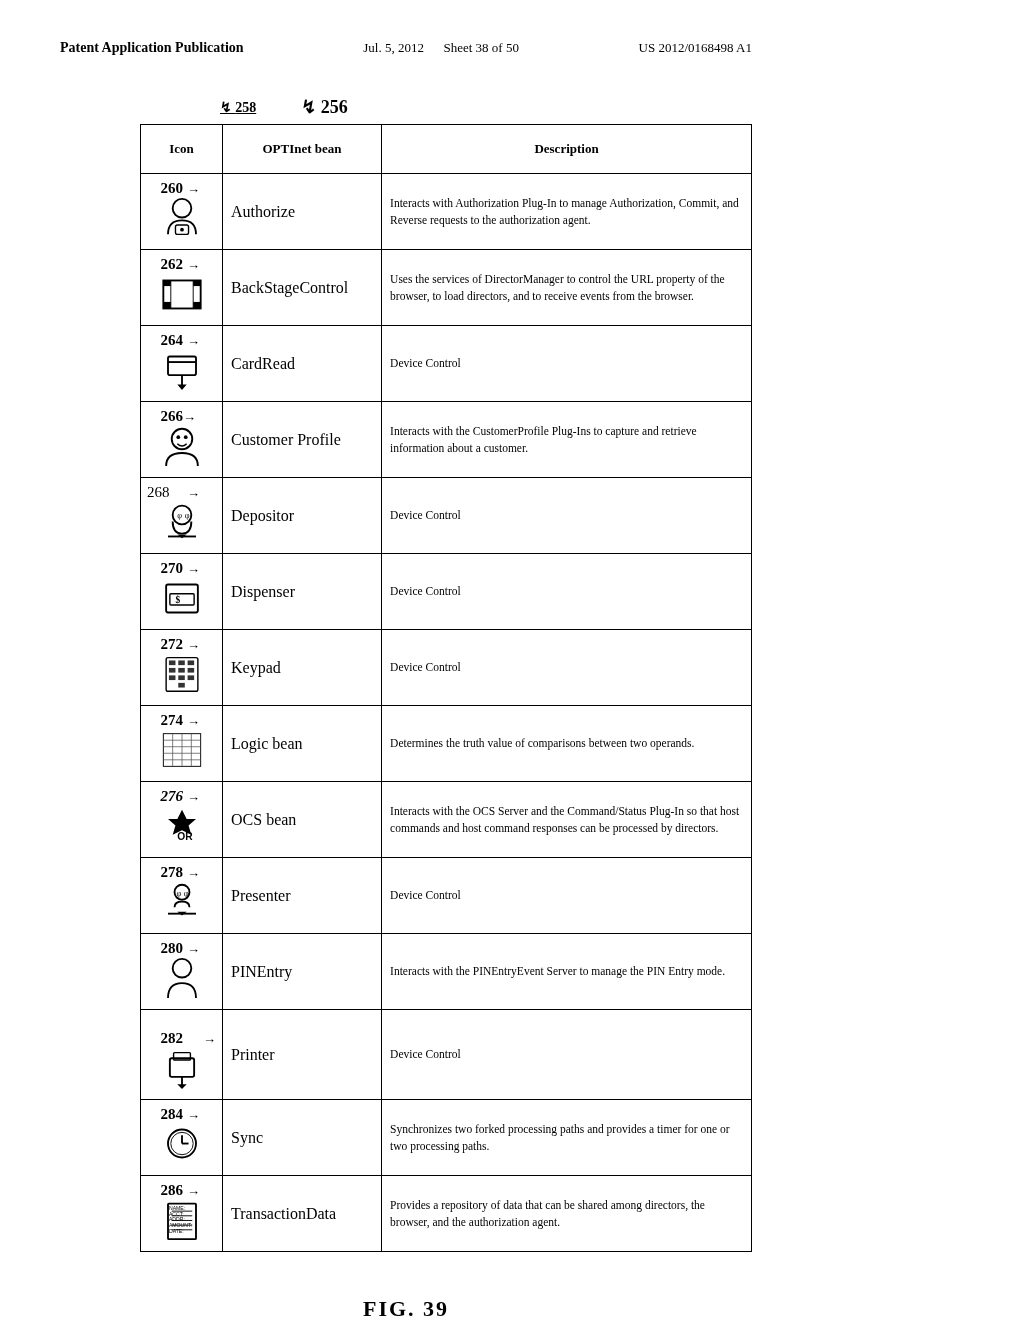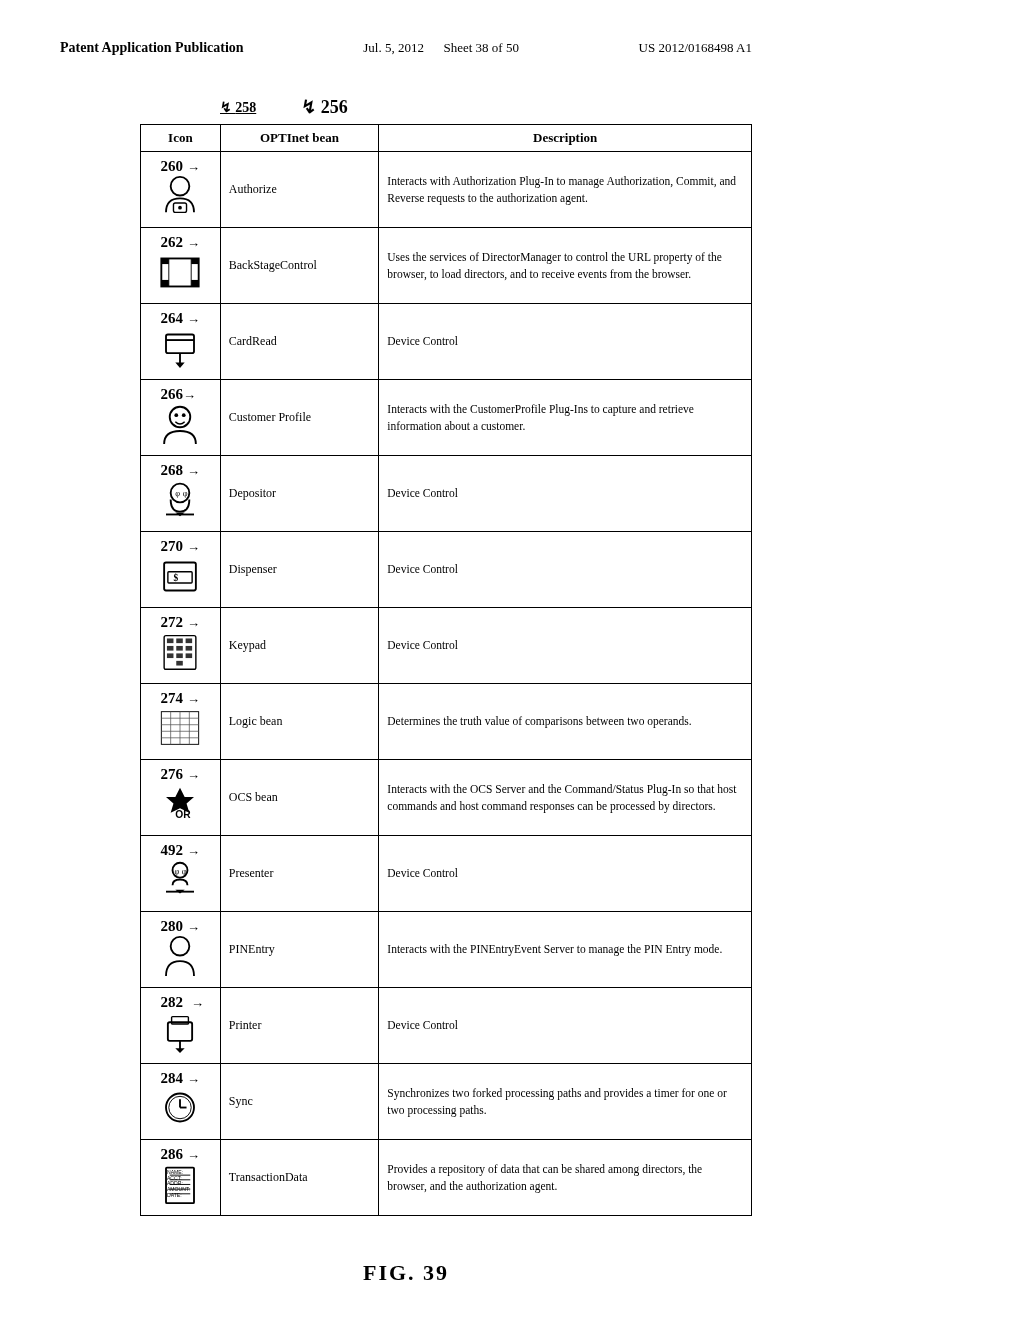--- a/index.html
+++ b/index.html
@@ -41,41 +41,41 @@
 
     
     .main-table {
       width: 820px;
       border-collapse: collapse;
       margin-left: 60px;
     }
 
     .main-table th, .main-table td {
       border: 1px solid #000;
-      padding: 5px 8px;
+      padding: 16px 8px;
       vertical-align: middle;
       font-size: 12px;
     }
 
     .main-table th {
       background: #fff;
       font-weight: bold;
       text-align: center;
       font-size: 13px;
     }
 
     .main-table td.icon-cell {
       width: 80px;
       text-align: center;
       padding: 6px;
     }
 
     .main-table td.bean-cell {
       width: 160px;
-      font-size: 12px;
+      font-size: 16px;
     }
 
     .main-table td.desc-cell {
       width: 380px;
       font-size: 11.5px;
       line-height: 1.4;
     }
 
     
     .table-container {
@@ -205,21 +205,21 @@
                   <path d="M20 20 Q25 25 30 20" fill="none" stroke="#000" stroke-width="1.5"></path>
                   <path d="M8 44 Q8 30 25 30 Q42 30 42 44" fill="none" stroke="#000" stroke-width="2"></path>
                 </svg></div>
             </td>
             <td class="bean-cell">Customer Profile</td>
             <td class="desc-cell">Interacts with the CustomerProfile Plug-Ins to capture and retrieve information about a customer.</td>
           </tr>
           <tr>
             <td class="icon-cell">
               <div style="display: flex; align-items: center; gap: 4px;">
-                <span style="font-size: 15px; font-weight: bold; min-width: 36px; text-align: right;">268</span>
+                <span style="font-size: 15px; font-weight: normal; min-width: 36px; text-align: left;">268</span>
                 <span style="font-size: 13px;">→</span>
               </div>
               <div><svg class="icon-svg" viewBox="0 0 50 45">
                   <circle cx="25" cy="15" r="10" fill="none" stroke="#000" stroke-width="2"></circle>
                   <path d="M15 22 Q15 35 25 35 Q35 35 35 22" fill="none" stroke="#000" stroke-width="2"></path>
                   <line x1="10" y1="38" x2="40" y2="38" stroke="#000" stroke-width="2"></line>
                   <polygon points="25,40 20,36 30,36" fill="#000"></polygon>
                   <text x="20" y="18" font-size="9" font-family="serif">φ</text>
                   <text x="28" y="18" font-size="9" font-family="serif">φ</text>
                 </svg></div>
@@ -280,36 +280,36 @@
                   <line x1="15" y1="5" x2="15" y2="40" stroke="#555" stroke-width="0.8"></line>
                   <line x1="25" y1="5" x2="25" y2="40" stroke="#555" stroke-width="0.8"></line>
                   <line x1="35" y1="5" x2="35" y2="40" stroke="#555" stroke-width="0.8"></line>
                 </svg></div>
             </td>
             <td class="bean-cell">Logic bean</td>
             <td class="desc-cell">Determines the truth value of comparisons between two operands.</td>
           </tr>
           <tr>
             <td class="icon-cell">
-              <div style="display: flex; align-items: center; gap: 4px;">
+              <div style="display: flex; align-items: center; gap: 4px; font-style: italic;">
                 <span style="font-size: 15px; font-weight: bold; min-width: 36px; text-align: right;">276</span>
                 <span style="font-size: 13px;">→</span>
               </div>
               <div><svg class="icon-svg" viewBox="0 0 50 45">
                   <polygon points="25,5 30,15 40,15 32,22 35,32 25,27 15,32 18,22 10,15 20,15" fill="#000"></polygon>
                   <text x="20" y="38" font-size="11" font-family="sans-serif" font-weight="bold">OR</text>
                 </svg></div>
             </td>
             <td class="bean-cell">OCS bean</td>
             <td class="desc-cell">Interacts with the OCS Server and the Command/Status Plug-In so that host commands and host command responses can be processed by directors.</td>
           </tr>
           <tr>
             <td class="icon-cell">
               <div style="display: flex; align-items: center; gap: 4px;">
-                <span style="font-size: 15px; font-weight: bold; min-width: 36px; text-align: right;">492</span>
+                <span style="font-size: 15px; font-weight: bold; min-width: 36px; text-align: right;">278</span>
                 <span style="font-size: 13px;">→</span>
               </div>
               <div><svg class="icon-svg" viewBox="0 0 50 45">
                   <circle cx="25" cy="12" r="8" fill="none" stroke="#000" stroke-width="2"></circle>
                   <path d="M17 28 Q17 22 25 22 Q33 22 33 28" fill="none" stroke="#000" stroke-width="2"></path>
                   <line x1="10" y1="35" x2="40" y2="35" stroke="#000" stroke-width="2"></line>
                   <polygon points="25,37 20,33 30,33" fill="#000"></polygon>
                   <text x="19" y="16" font-size="9" font-family="serif">φ</text>
                   <text x="27" y="16" font-size="9" font-family="serif">φ</text>
                 </svg></div>
@@ -326,21 +326,21 @@
               <div><svg class="icon-svg" viewBox="0 0 50 45">
                   <circle cx="25" cy="12" r="10" fill="none" stroke="#000" stroke-width="2"></circle>
                   <path d="M10 44 Q10 28 25 28 Q40 28 40 44" fill="none" stroke="#000" stroke-width="2"></path>
                 </svg></div>
             </td>
             <td class="bean-cell">PINEntry</td>
             <td class="desc-cell">Interacts with the PINEntryEvent Server to manage the PIN Entry mode.</td>
           </tr>
           <tr>
             <td class="icon-cell">
-              <div style="display: flex; align-items: center; gap: 8px;">
+              <div style="display: flex; align-items: center; gap: 20px; margin-top: 14px;">
                 <span style="font-size: 15px; font-weight: bold; min-width: 36px; text-align: right;">282</span>
                 <span style="font-size: 13px;">→</span>
               </div>
               <div><svg class="icon-svg" viewBox="0 0 50 45">
                   <rect x="12" y="12" width="26" height="20" rx="2" fill="none" stroke="#000" stroke-width="2"></rect>
                   <rect x="16" y="6" width="18" height="8" rx="1" fill="none" stroke="#000" stroke-width="1.5"></rect>
                   <line x1="25" y1="32" x2="25" y2="42" stroke="#000" stroke-width="2"></line>
                   <polygon points="20,40 30,40 25,45" fill="#000"></polygon>
                 </svg></div>
             </td>

